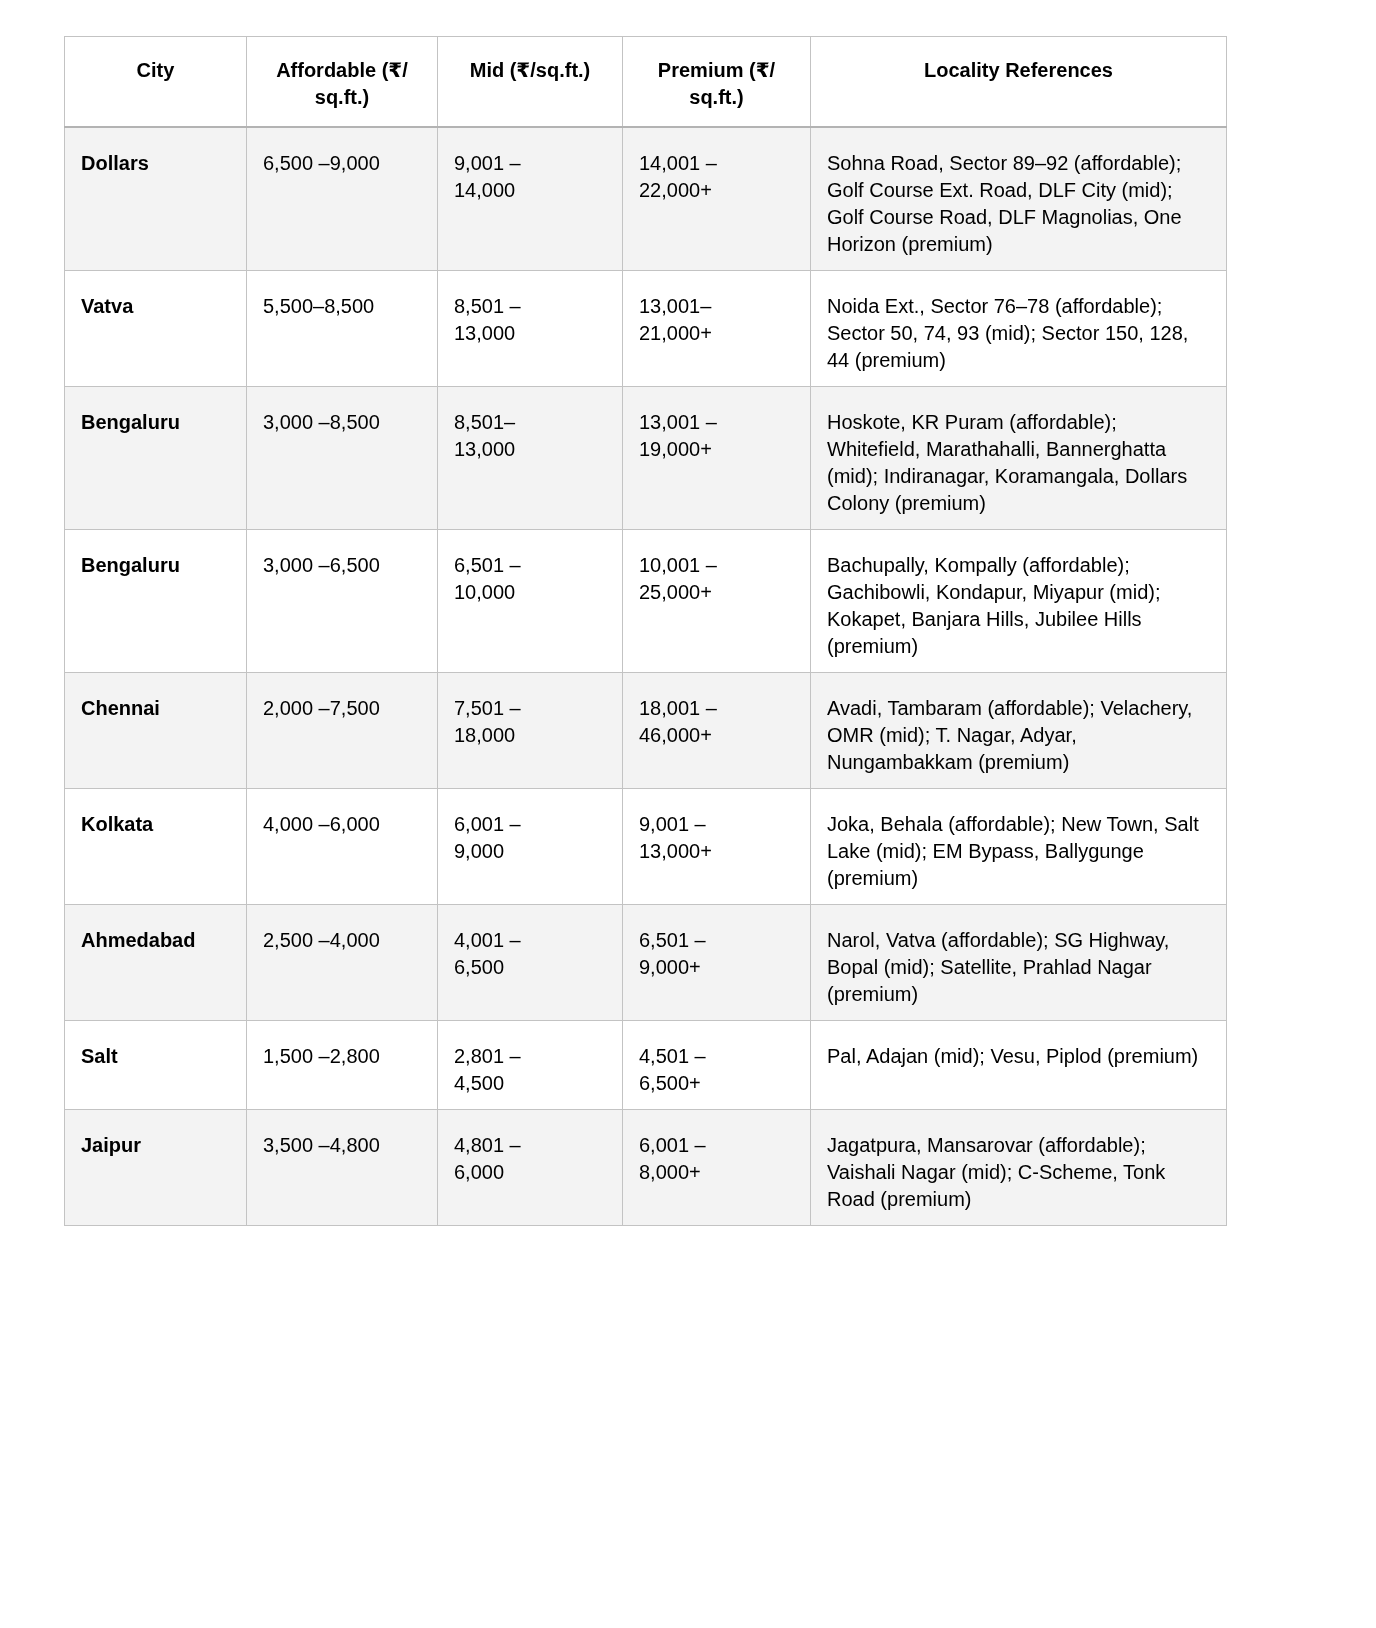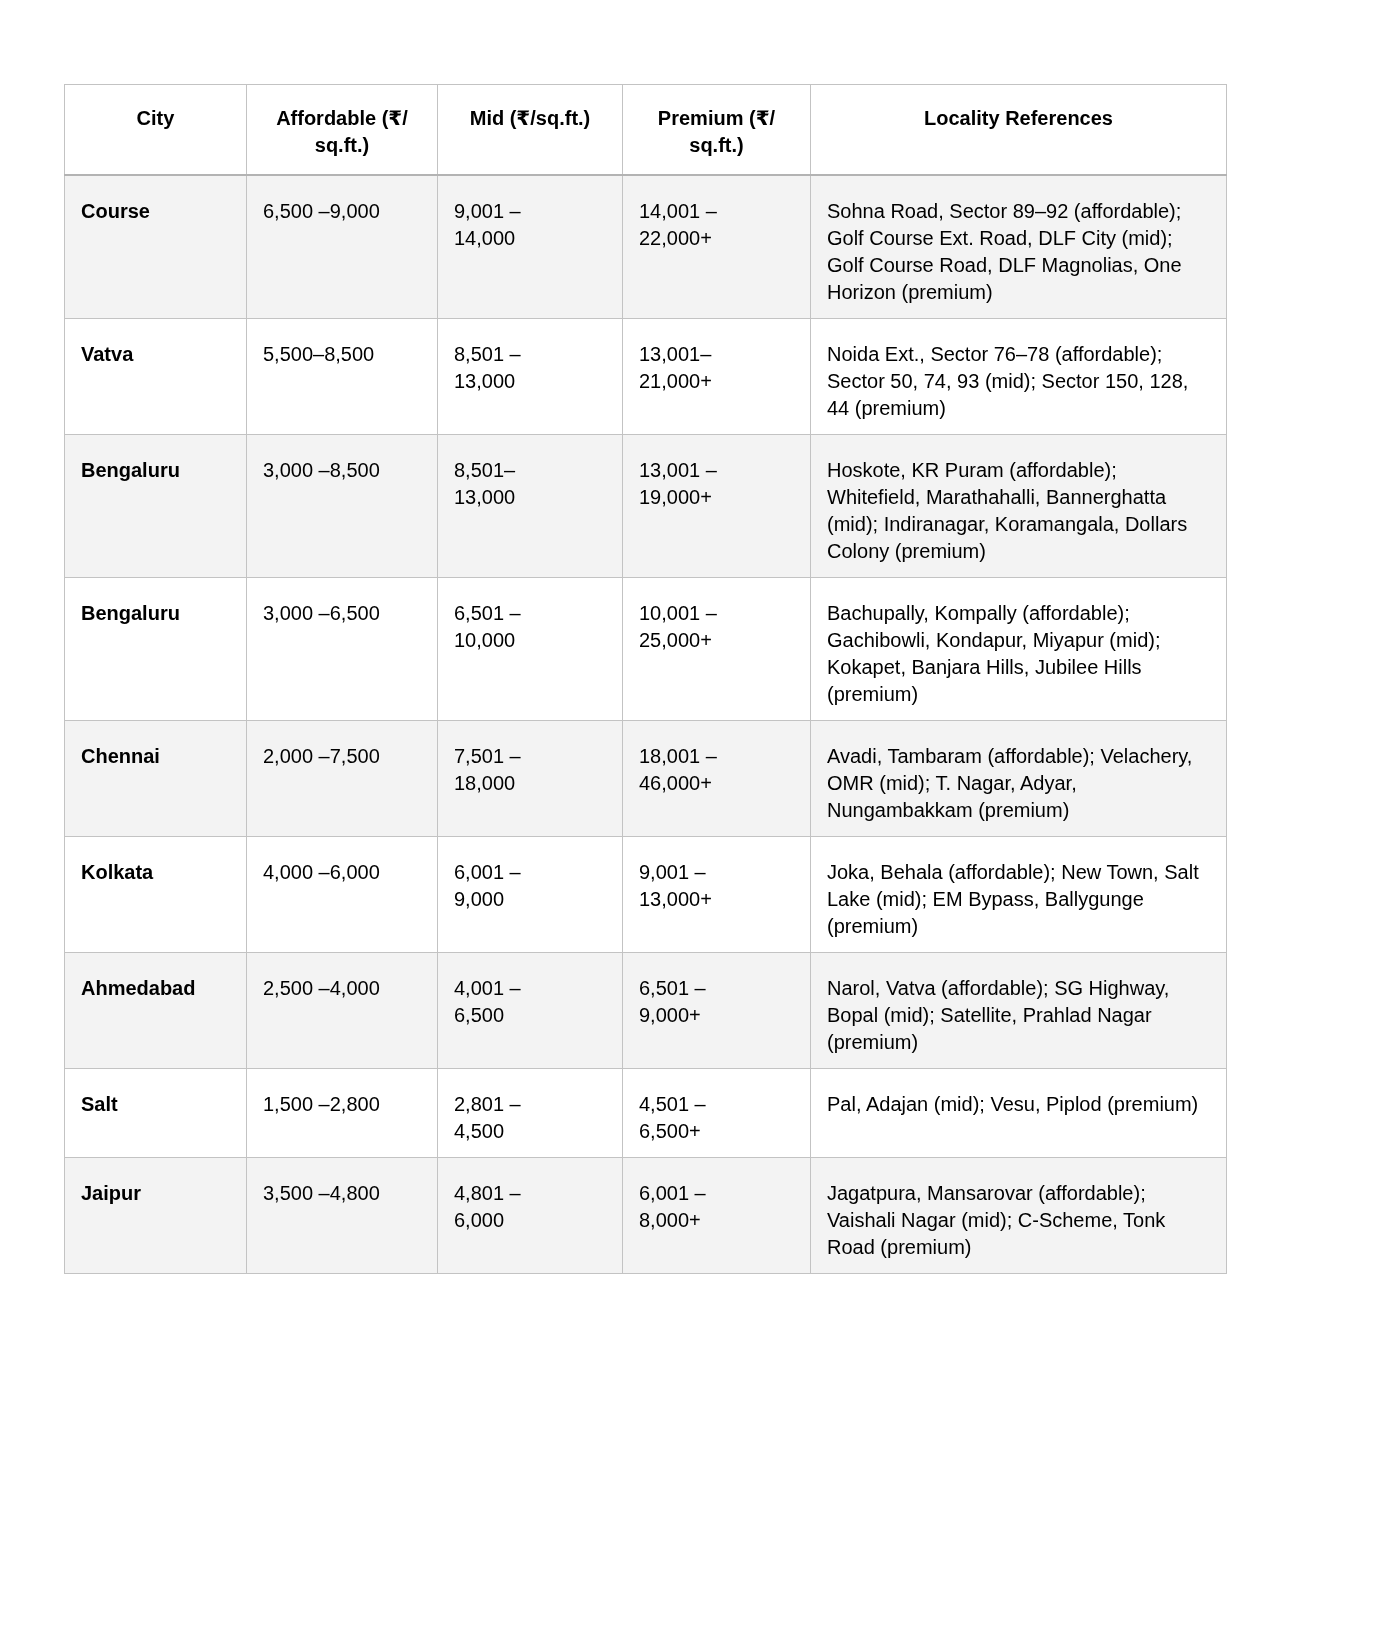--- a/index.html
+++ b/index.html
@@ -9,21 +9,20 @@
     font-family: "Liberation Sans", "DejaVu Sans", sans-serif;
     color: #000000;
   }
   .table-wrap {
     padding: 36px 0 36px 64px;
   }
   table.price-table {
     width: 1162px;
     border-collapse: collapse;
     table-layout: fixed;
-    margin-top: 48px;
   }
   col.c-city     { width: 182px; }
   col.c-aff      { width: 191px; }
   col.c-mid      { width: 185px; }
   col.c-prem     { width: 188px; }
   col.c-loc      { width: 416px; }
   th, td {
     border: 1px solid #c3c3c3;
     vertical-align: top;
     font-size: 20px;
@@ -65,21 +64,21 @@
 sq.ft.)</th>
         <th>Mid (₹/sq.ft.)</th>
         <th>Premium (₹/
 sq.ft.)</th>
         <th>Locality References</th>
       </tr>
     </thead>
     <tbody id="table-body">
 
   <tr>
-    <td class="cell-city">Course</td>
+    <td class="cell-city">Dollars</td>
     <td class="cell-num">6,500 –9,000</td>
     <td class="cell-num">9,001 –
 14,000</td>
     <td class="cell-num">14,001 –
 22,000+</td>
     <td class="cell-loc">Sohna Road, Sector 89–92 (affordable); Golf Course Ext. Road, DLF City (mid); Golf Course Road, DLF Magnolias, One Horizon (premium)</td>
   </tr>
 
   <tr>
     <td class="cell-city">Vatva</td>

